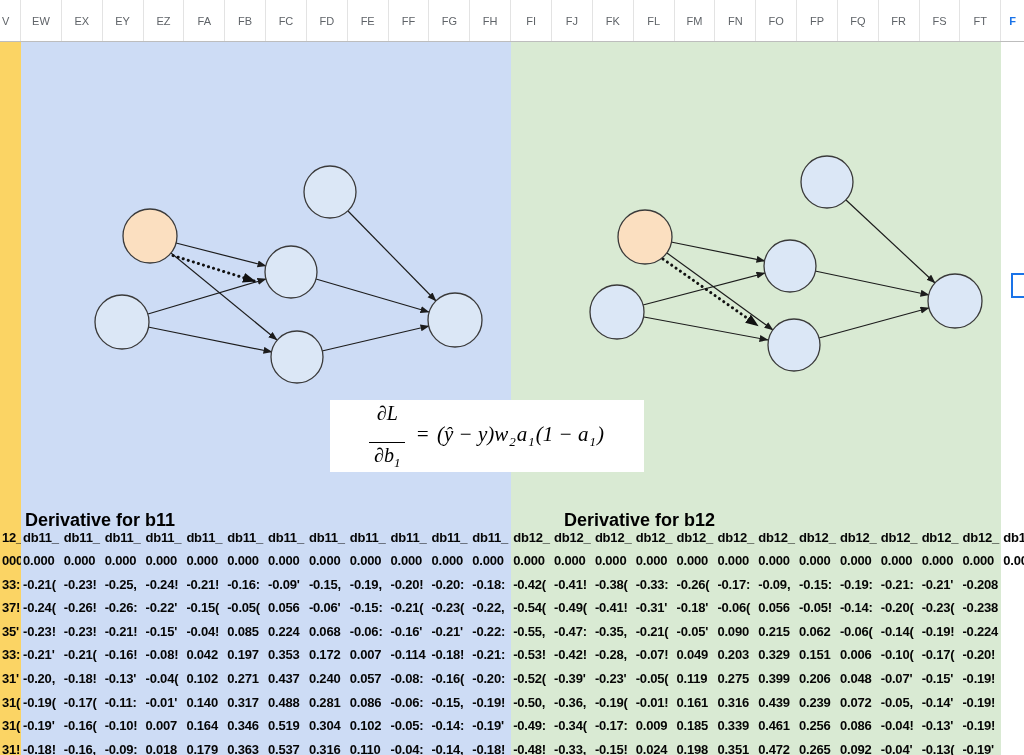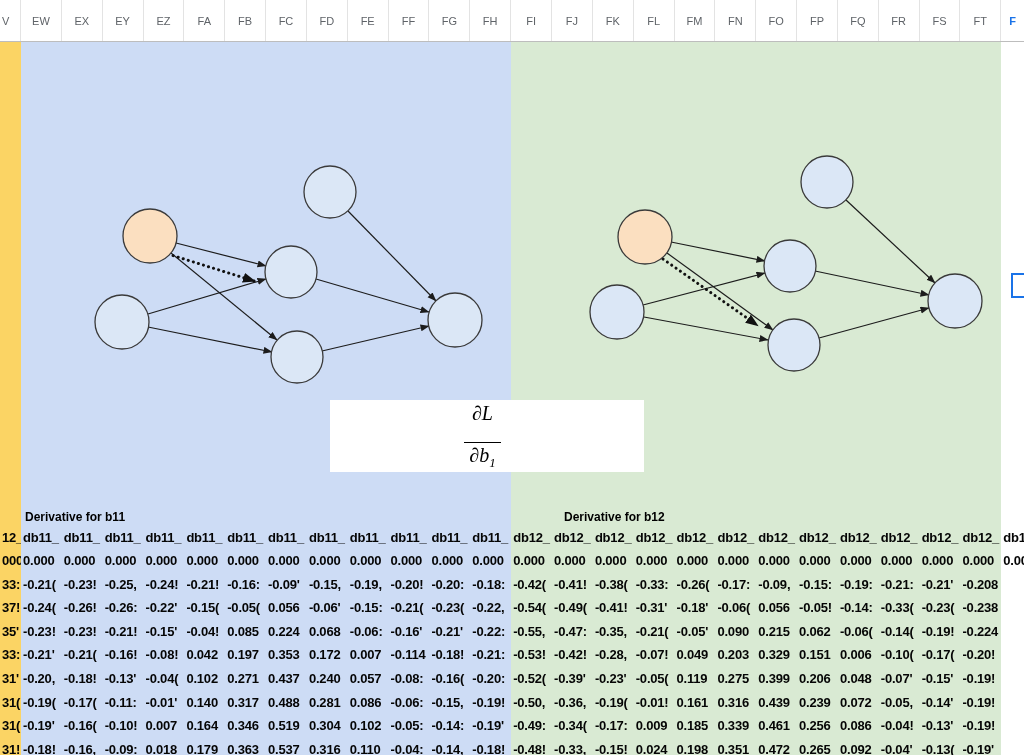--- a/index.html
+++ b/index.html
@@ -32,21 +32,21 @@
   .formula-box{position:absolute;left:330px;top:358px;width:314px;height:72px;background:#ffffff;
                display:flex;align-items:center;justify-content:center;
                font-family:"Liberation Serif",serif;font-style:italic;font-size:21px;color:#000;}
   .frac{display:inline-flex;flex-direction:column;align-items:center;margin-right:9px;font-size:20px;}
   .frac .num{padding:0 5px 1px 5px;}
   .frac .den{border-top:1.4px solid #000;padding:1px 5px 0 5px;margin-top:16px;}
   .formula-box sub{font-size:13px;font-style:italic;}
   .rhs span{margin:0 1px;}
 
   
-  .sec-label{position:absolute;top:468px;height:16px;font-size:12px;font-weight:700;color:#000;white-space:nowrap;}
+  .sec-label{position:absolute;top:468px;height:16px;font-size:18px;font-weight:700;color:#000;white-space:nowrap;}
   .sec-label.left{left:25px;}
   .sec-label.right{left:516px;padding-left:48px;}
 
   
   .grid{position:absolute;top:485px;overflow:hidden;}
   .grid-left{left:0;width:511.2px;}
   .grid-right{left:511.2px;width:512.8px;}
   .hrow,.drow{display:flex;font-weight:bold;}
   .hrow{height:22px;line-height:22px;}
   .drow{height:23.6px;line-height:23.6px;}
@@ -140,20 +140,21 @@
         <circle class="node-b" cx="794" cy="303" r="26"></circle>
         <circle class="node-b" cx="955" cy="259" r="27"></circle>
       </g>
     </svg>
 
     <div class="formula-box">
       <span class="frac">
         <span class="num">∂L</span>
         <span class="den"><span>∂b</span><sub>1</sub></span>
       </span>
+      <span class="rhs"><span>=</span> <span>(ŷ − y)w</span><sub>2</sub><span>a</span><sub>1</sub><span>(1 − a</span><sub>1</sub><span>)</span></span>
     </div>
 
     <div class="sec-label left">Derivative for b11</div>
     <div class="sec-label right">Derivative for b12</div>
 
     <div class="grid grid-left">
       <div class="hrow">
           <div class="cell">12_</div>
           <div class="cell">db11_</div>
           <div class="cell">db11_</div>
@@ -356,21 +357,21 @@
           <div class="drow">
             <div class="cell">-0.54(</div>
             <div class="cell">-0.49(</div>
             <div class="cell">-0.41!</div>
             <div class="cell">-0.31'</div>
             <div class="cell">-0.18'</div>
             <div class="cell">-0.06(</div>
             <div class="cell">0.056</div>
             <div class="cell">-0.05!</div>
             <div class="cell">-0.14:</div>
-            <div class="cell">-0.33(</div>
+            <div class="cell">-0.20(</div>
             <div class="cell">-0.23(</div>
             <div class="cell">-0.238</div>
           </div>
           <div class="drow">
             <div class="cell">-0.55,</div>
             <div class="cell">-0.47:</div>
             <div class="cell">-0.35,</div>
             <div class="cell">-0.21(</div>
             <div class="cell">-0.05'</div>
             <div class="cell">0.090</div>

